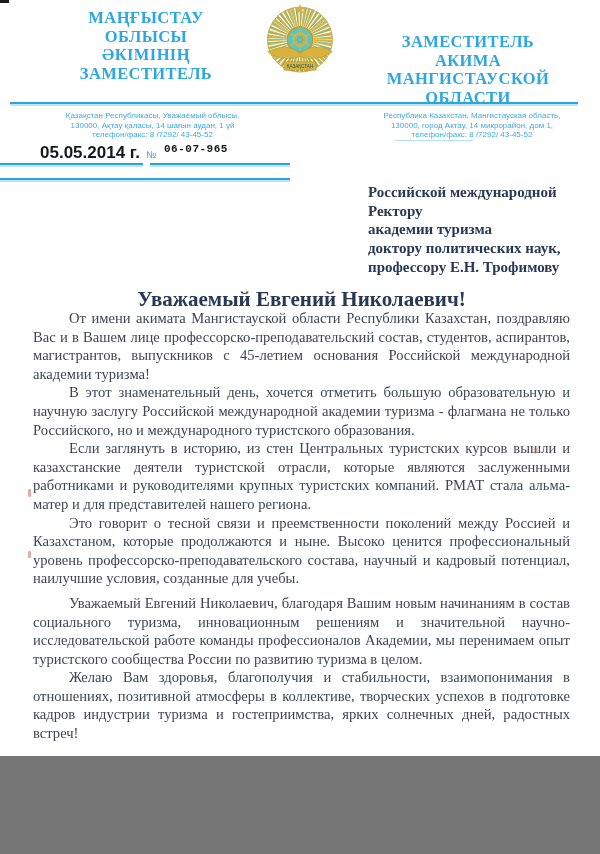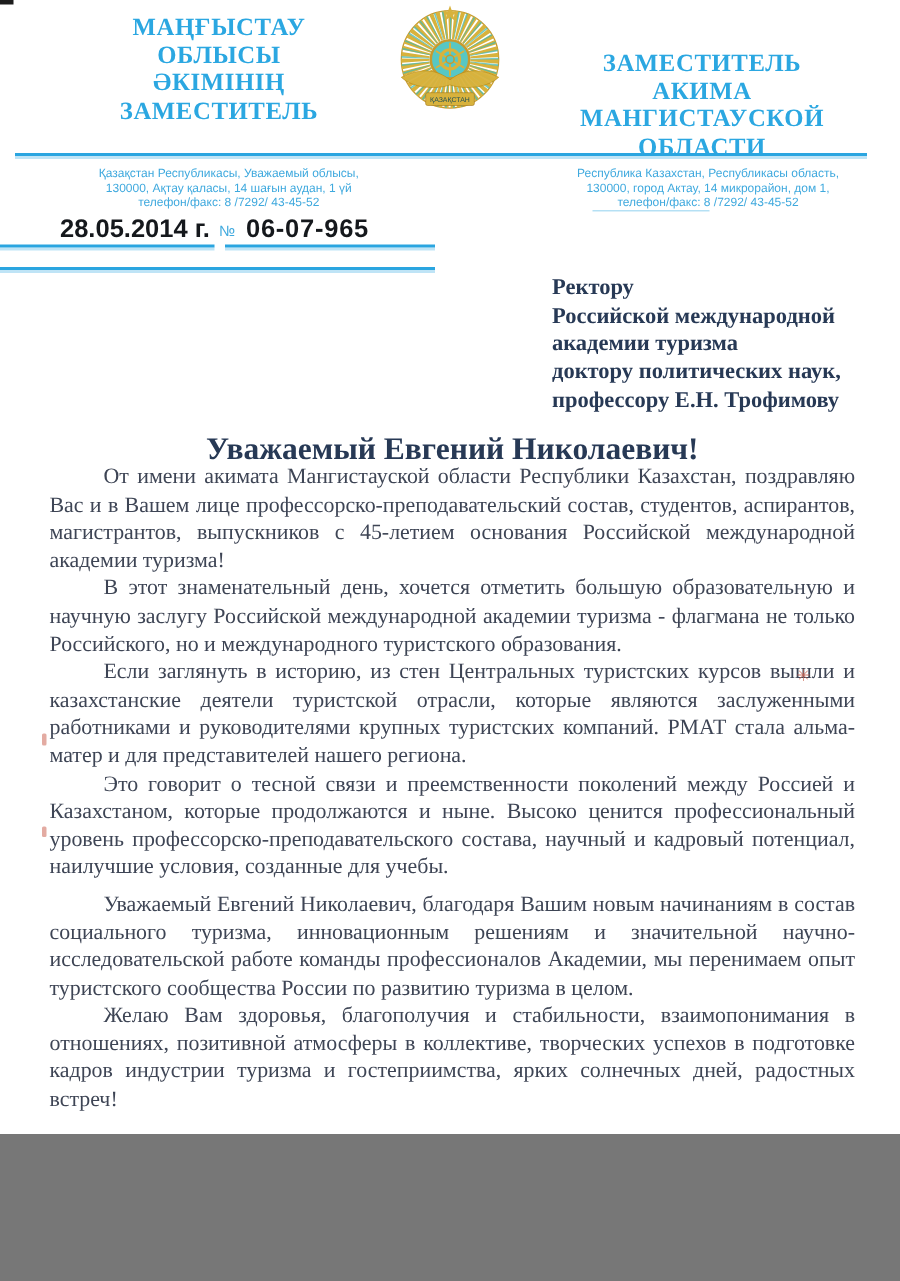--- a/index.html
+++ b/index.html
@@ -27,21 +27,21 @@
   
   .addr{
     position:absolute;text-align:center;font-family:"Liberation Sans",sans-serif;
     font-size:8px;line-height:9.6px;color:var(--address_blue);
   }
   .addr-left{left:30px;top:111px;width:245px;}
   .addr-right{left:347px;top:111px;width:250px;}
   
   .ref-date{position:absolute;left:40px;top:143px;font-family:"Liberation Sans",sans-serif;font-weight:bold;font-size:17px;color:#15181c;}
   .ref-no-sign{position:absolute;left:146px;top:149px;font-family:"Liberation Sans",sans-serif;font-size:10px;color:var(--address_blue);}
-  .ref-number{position:absolute;left:164px;top:143px;font-family:Liberation Sans, sans-serif;font-weight:bold;font-size:17px;letter-spacing:.5px;color:#15181c;}
+  .ref-number{position:absolute;left:164px;top:143px;font-family:Liberation Mono, monospace;font-weight:bold;font-size:11px;letter-spacing:.5px;color:#15181c;}
   
   .recipient{position:absolute;left:368px;top:183px;font-weight:bold;font-size:15px;line-height:18.7px;color:var(--bold_navy);}
   
   .salutation{position:absolute;left:33px;top:287px;width:537px;text-align:center;font-weight:bold;font-size:21px;color:var(--bold_navy);}
   .body-text{position:absolute;left:33px;top:309px;width:537px;color:var(--text_dark);font-size:14.6px;line-height:18.6px;text-align:justify;}
   .body-text p{margin:0;text-indent:36px;}
   .body-text p.gap{margin-top:6px;}
   
   .closing{position:absolute;left:95px;top:794px;font-weight:bold;font-size:15.5px;color:var(--bold_navy);margin-top:39px;}
   .signer{position:absolute;left:453px;top:813px;font-weight:bold;font-size:16px;color:var(--bold_navy);}
@@ -92,36 +92,36 @@
   </div>
 
   <div class="rule rule-top"></div>
 
   <div class="addr addr-left">
     <div>Қазақстан Республикасы, Уважаемый облысы,</div>
     <div>130000, Ақтау қаласы, 14 шағын аудан, 1 үй</div>
     <div>телефон/факс: 8 /7292/ 43-45-52</div>
   </div>
   <div class="addr addr-right">
-    <div>Республика Казахстан, Республикасы область,</div>
+    <div>Республика Казахстан, Мангистауская область,</div>
     <div>130000, город Актау, 14 микрорайон, дом 1,</div>
     <div>телефон/факс: 8 /7292/ 43-45-52</div>
   </div>
   <div class="rule-faint"></div>
 
-  <div class="ref-date">28.05.2014 г.</div>
+  <div class="ref-date">05.05.2014 г.</div>
   <div class="ref-no-sign">№</div>
   <div class="ref-number">06-07-965</div>
   <div class="rule rule-date-left"></div>
   <div class="rule rule-date-right"></div>
   <div class="rule rule-second"></div>
 
   <div class="recipient">
+    <div>Российской международной</div>
     <div>Ректору</div>
-    <div>Российской международной</div>
     <div>академии туризма</div>
     <div>доктору политических наук,</div>
     <div>профессору Е.Н. Трофимову</div>
   </div>
 
   <div class="salutation">Уважаемый Евгений Николаевич!</div>
 
   <div class="body-text">
     <p>От имени акимата Мангистауской области Республики Казахстан, поздравляю Вас и в Вашем лице профессорско-преподавательский состав, студентов, аспирантов, магистрантов, выпускников с 45-летием основания Российской международной академии туризма!</p>
     <p>В этот знаменательный день, хочется отметить большую образовательную и научную заслугу Российской международной академии туризма - флагмана не только Российского, но и международного туристского образования.</p>

